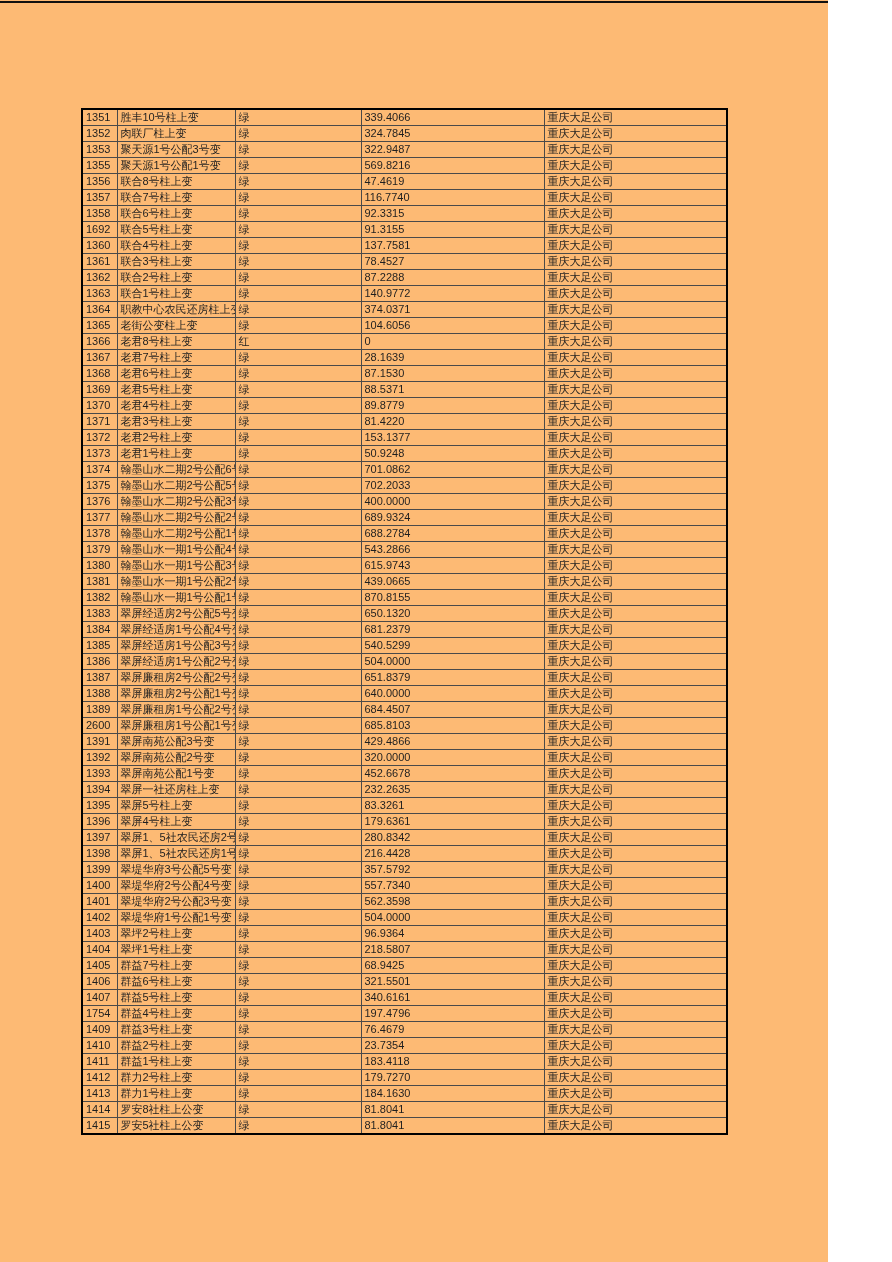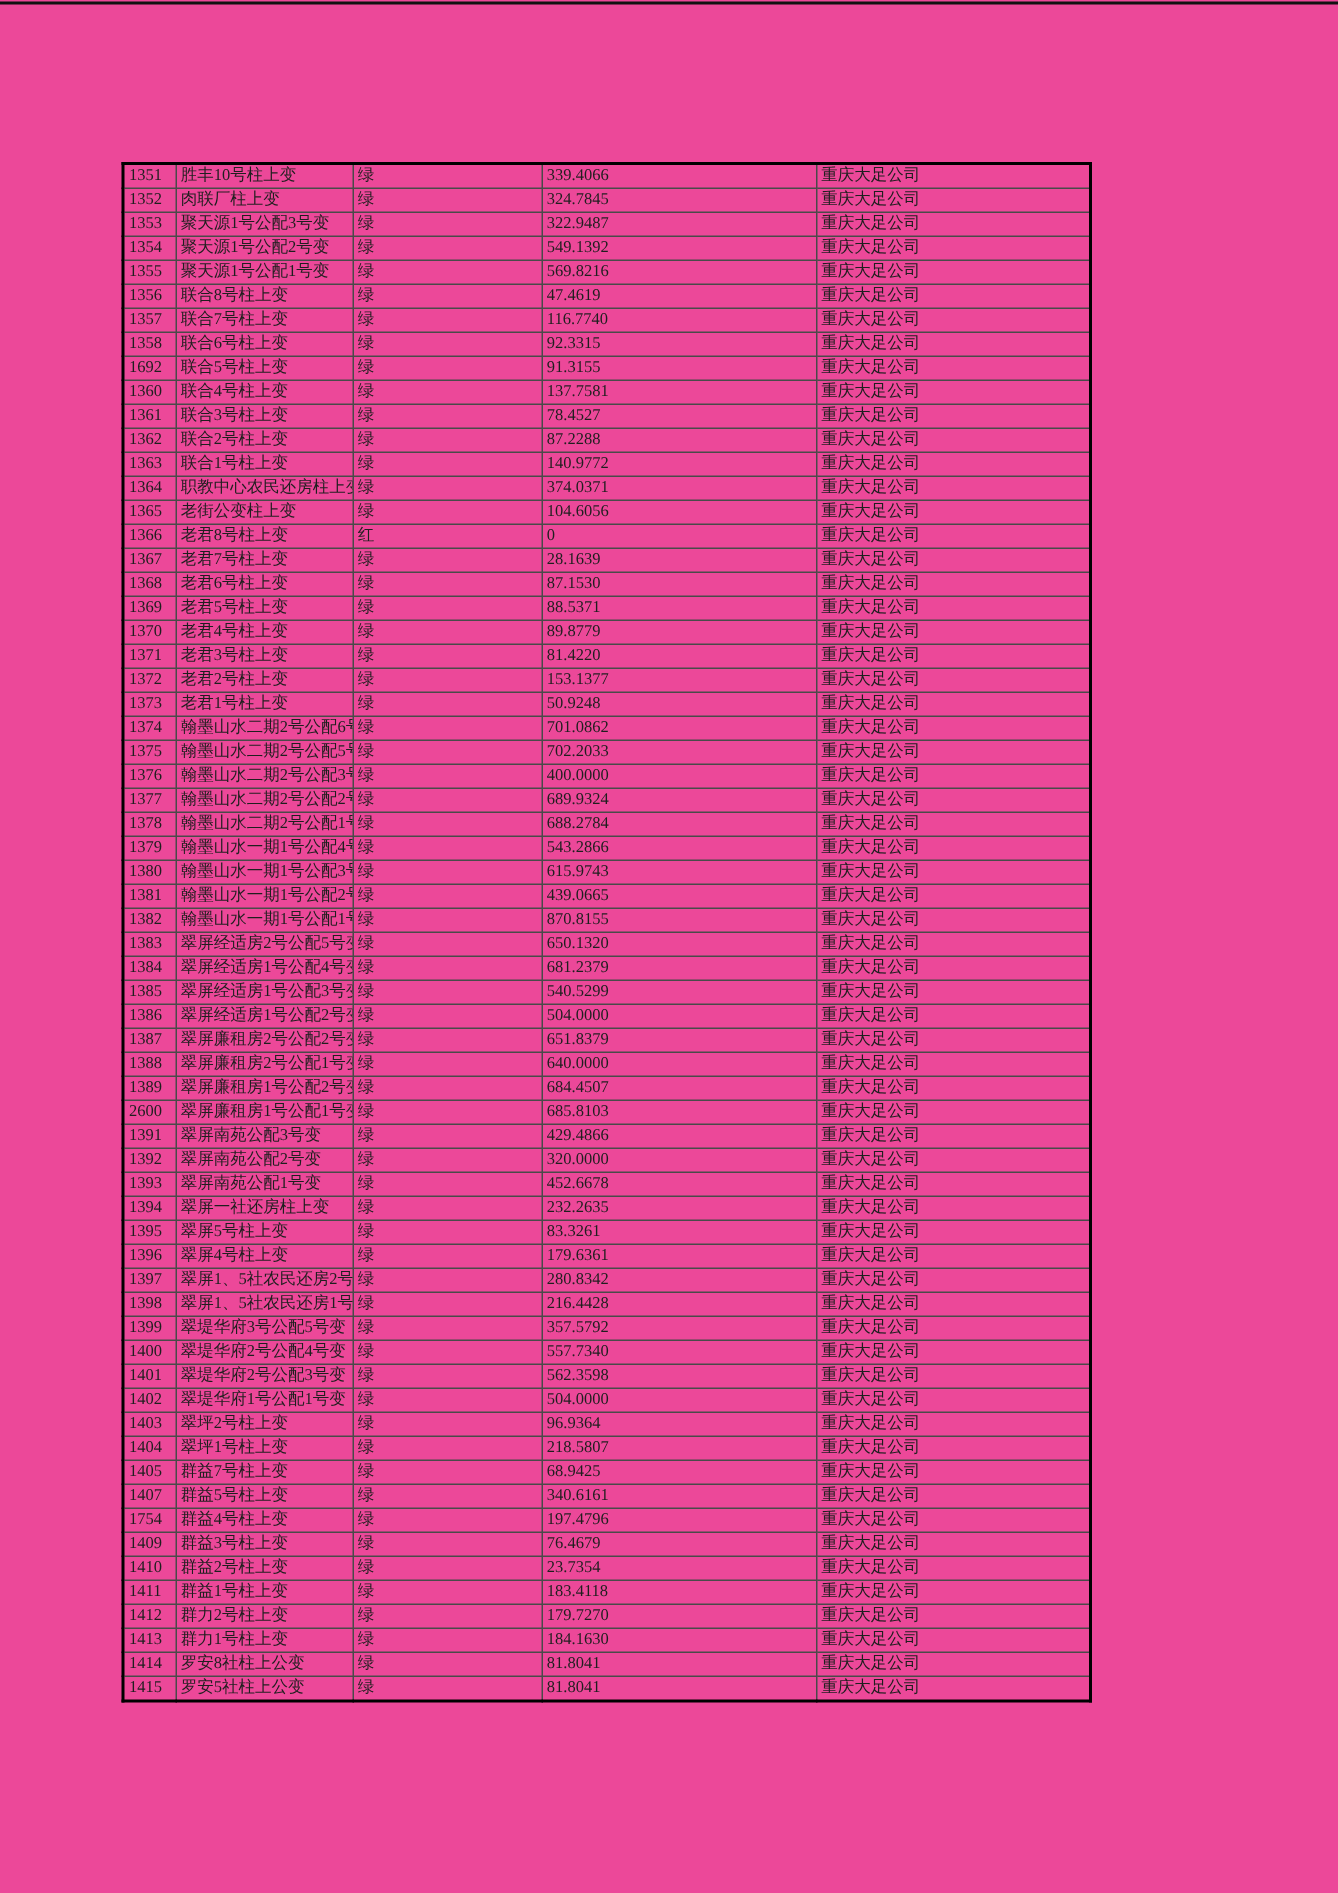--- a/index.html
+++ b/index.html
@@ -3,25 +3,24 @@
 <meta charset="utf-8">
 <style>
   html, body {
     margin: 0;
     padding: 0;
     background: #ffffff;
     font-family: "Liberation Sans", sans-serif;
   }
   .page {
     position: relative;
-    width: 892px;
+    width: 828px;
     height: 1262px;
-    background: #ec4899;
+    background: #fdba74;
     overflow: hidden;
-    font-family: Liberation Serif, serif;
   }
   .top-rule {
     position: absolute;
     top: 1px;
     left: 0;
     width: 892px;
     height: 2px;
     background: #111111;
   }
   table.grid {
@@ -79,27 +78,20 @@
           <td class="c4">重庆大足公司</td>
         </tr>
         <tr>
           <td class="c0">1353</td>
           <td class="c1">聚天源1号公配3号变</td>
           <td class="c2">绿</td>
           <td class="c3">322.9487</td>
           <td class="c4">重庆大足公司</td>
         </tr>
         <tr>
-          <td class="c0">1354</td>
-          <td class="c1">聚天源1号公配2号变</td>
-          <td class="c2">绿</td>
-          <td class="c3">549.1392</td>
-          <td class="c4">重庆大足公司</td>
-        </tr>
-        <tr>
           <td class="c0">1355</td>
           <td class="c1">聚天源1号公配1号变</td>
           <td class="c2">绿</td>
           <td class="c3">569.8216</td>
           <td class="c4">重庆大足公司</td>
         </tr>
         <tr>
           <td class="c0">1356</td>
           <td class="c1">联合8号柱上变</td>
           <td class="c2">绿</td>
@@ -440,20 +432,27 @@
           <td class="c1">翠坪1号柱上变</td>
           <td class="c2">绿</td>
           <td class="c3">218.5807</td>
           <td class="c4">重庆大足公司</td>
         </tr>
         <tr>
           <td class="c0">1405</td>
           <td class="c1">群益7号柱上变</td>
           <td class="c2">绿</td>
           <td class="c3">68.9425</td>
+          <td class="c4">重庆大足公司</td>
+        </tr>
+        <tr>
+          <td class="c0">1406</td>
+          <td class="c1">群益6号柱上变</td>
+          <td class="c2">绿</td>
+          <td class="c3">321.5501</td>
           <td class="c4">重庆大足公司</td>
         </tr>
         <tr>
           <td class="c0">1407</td>
           <td class="c1">群益5号柱上变</td>
           <td class="c2">绿</td>
           <td class="c3">340.6161</td>
           <td class="c4">重庆大足公司</td>
         </tr>
         <tr>

